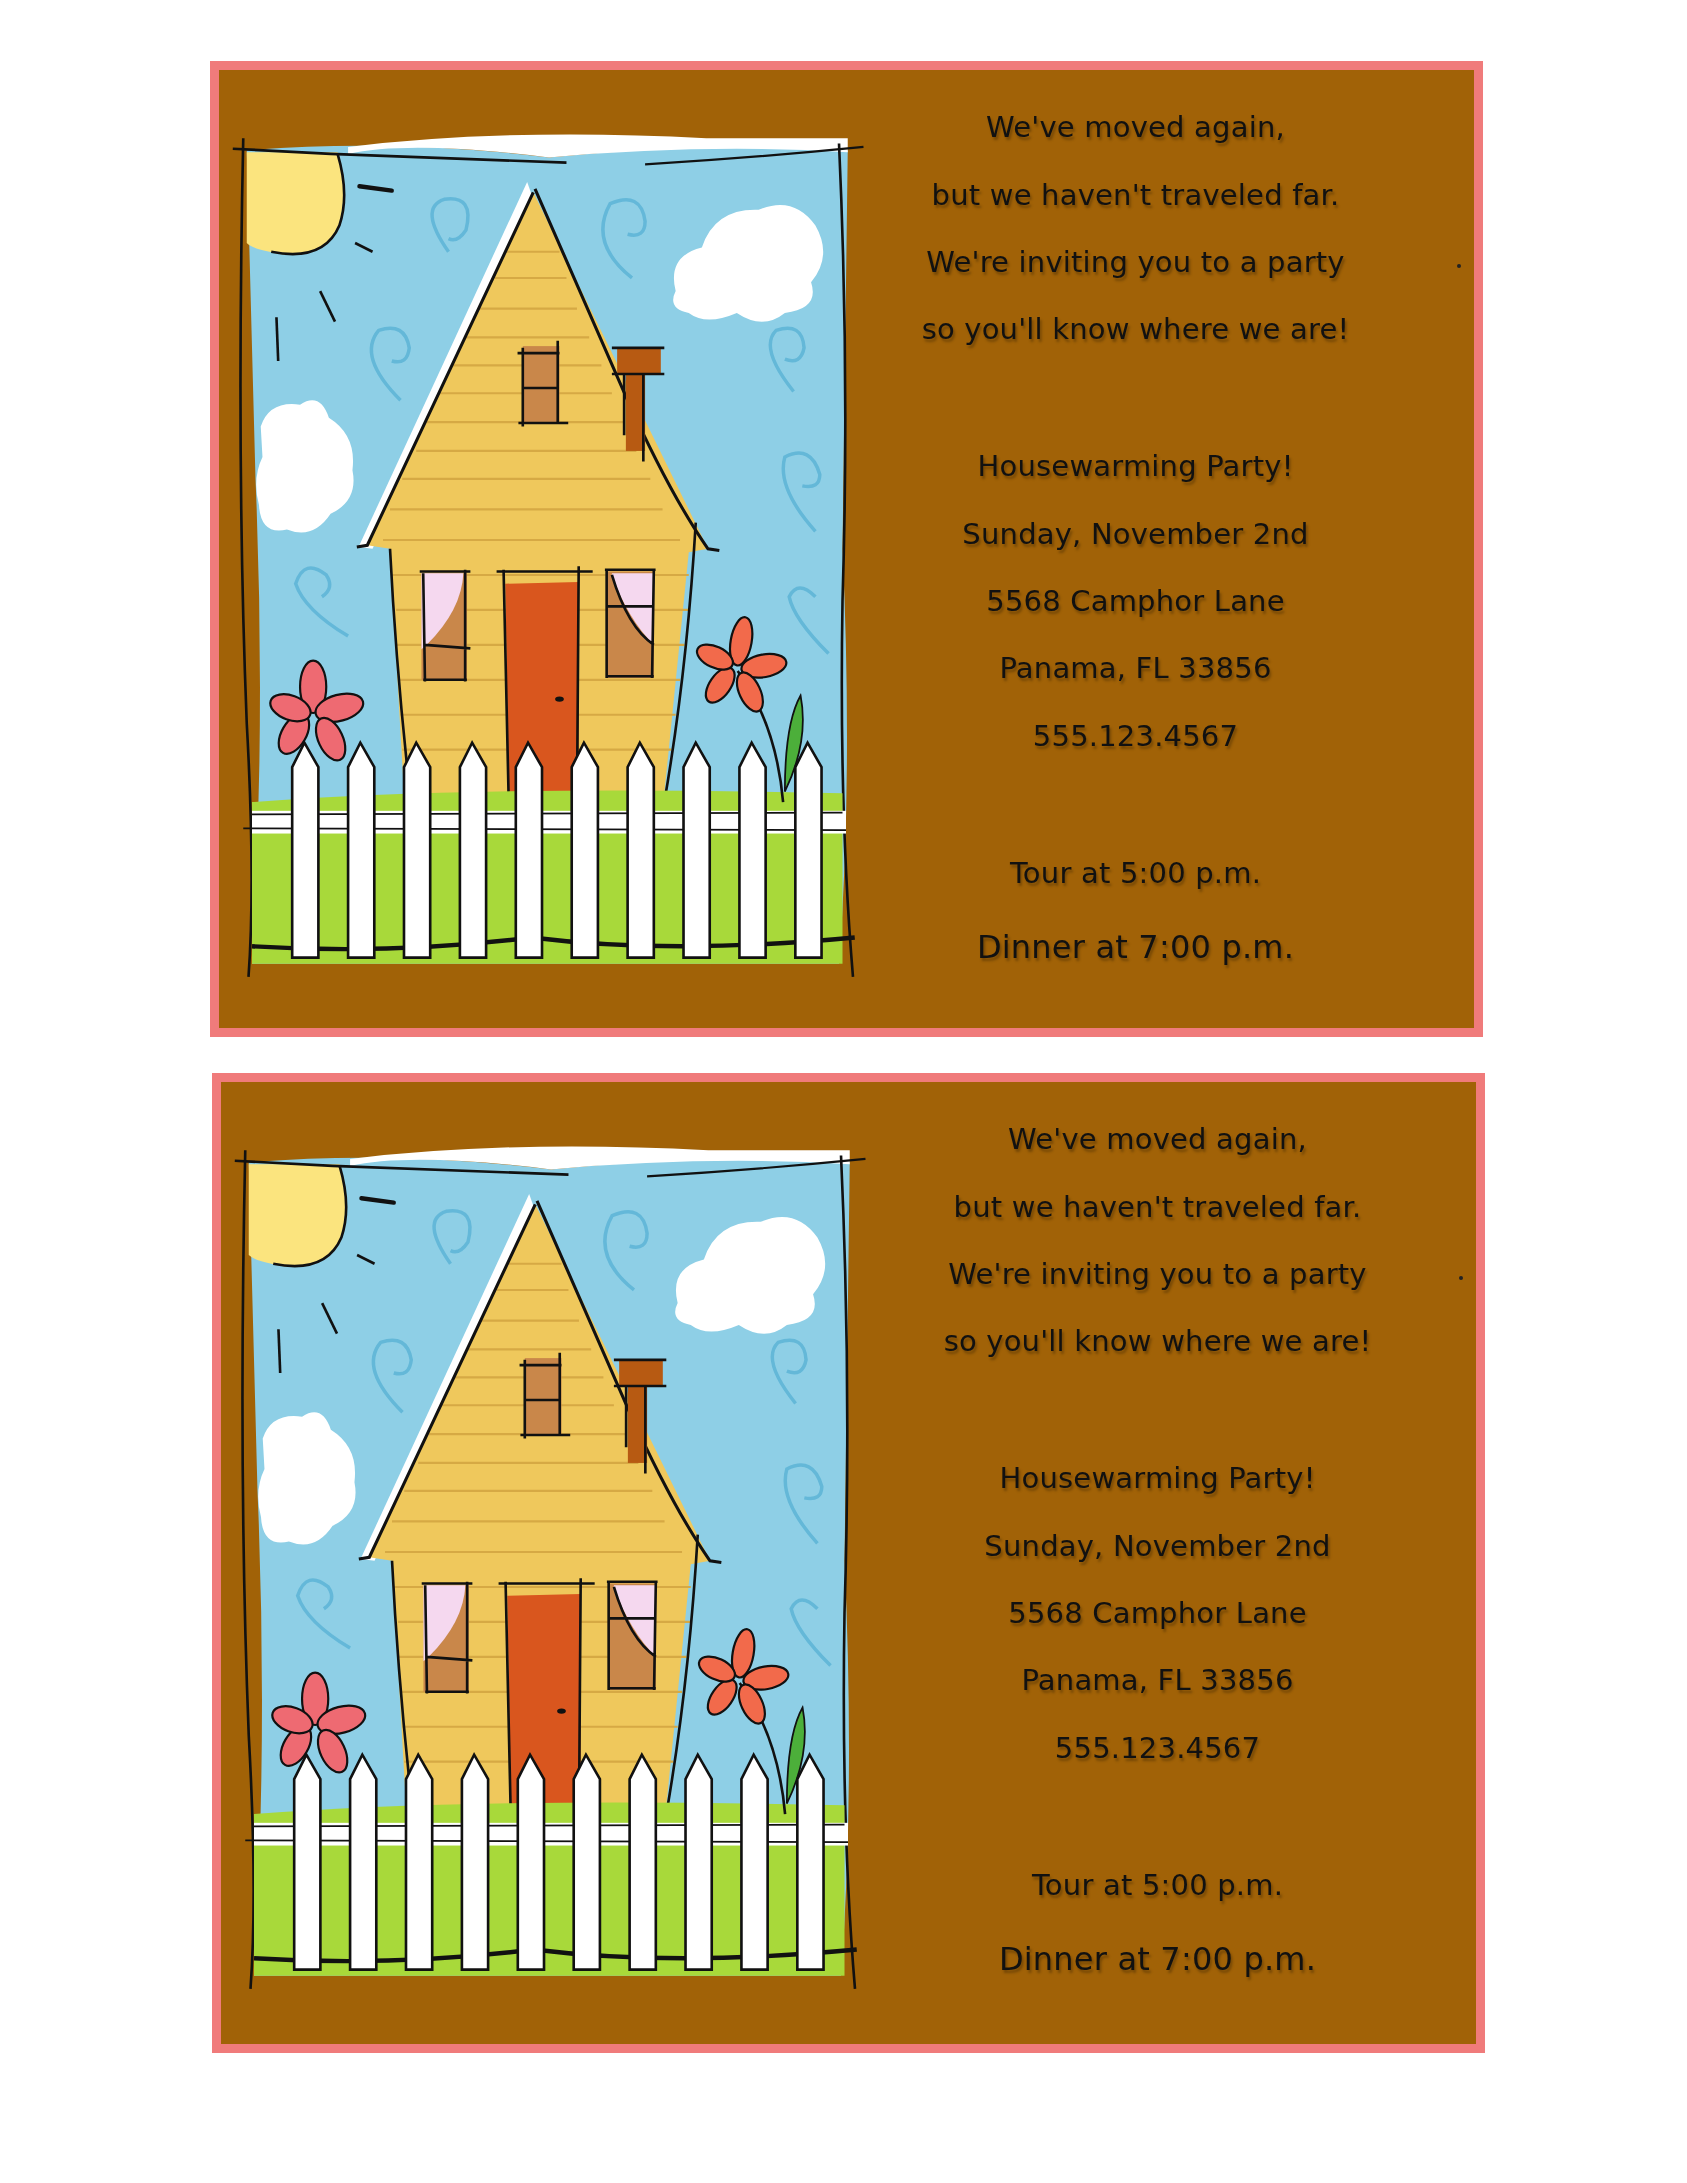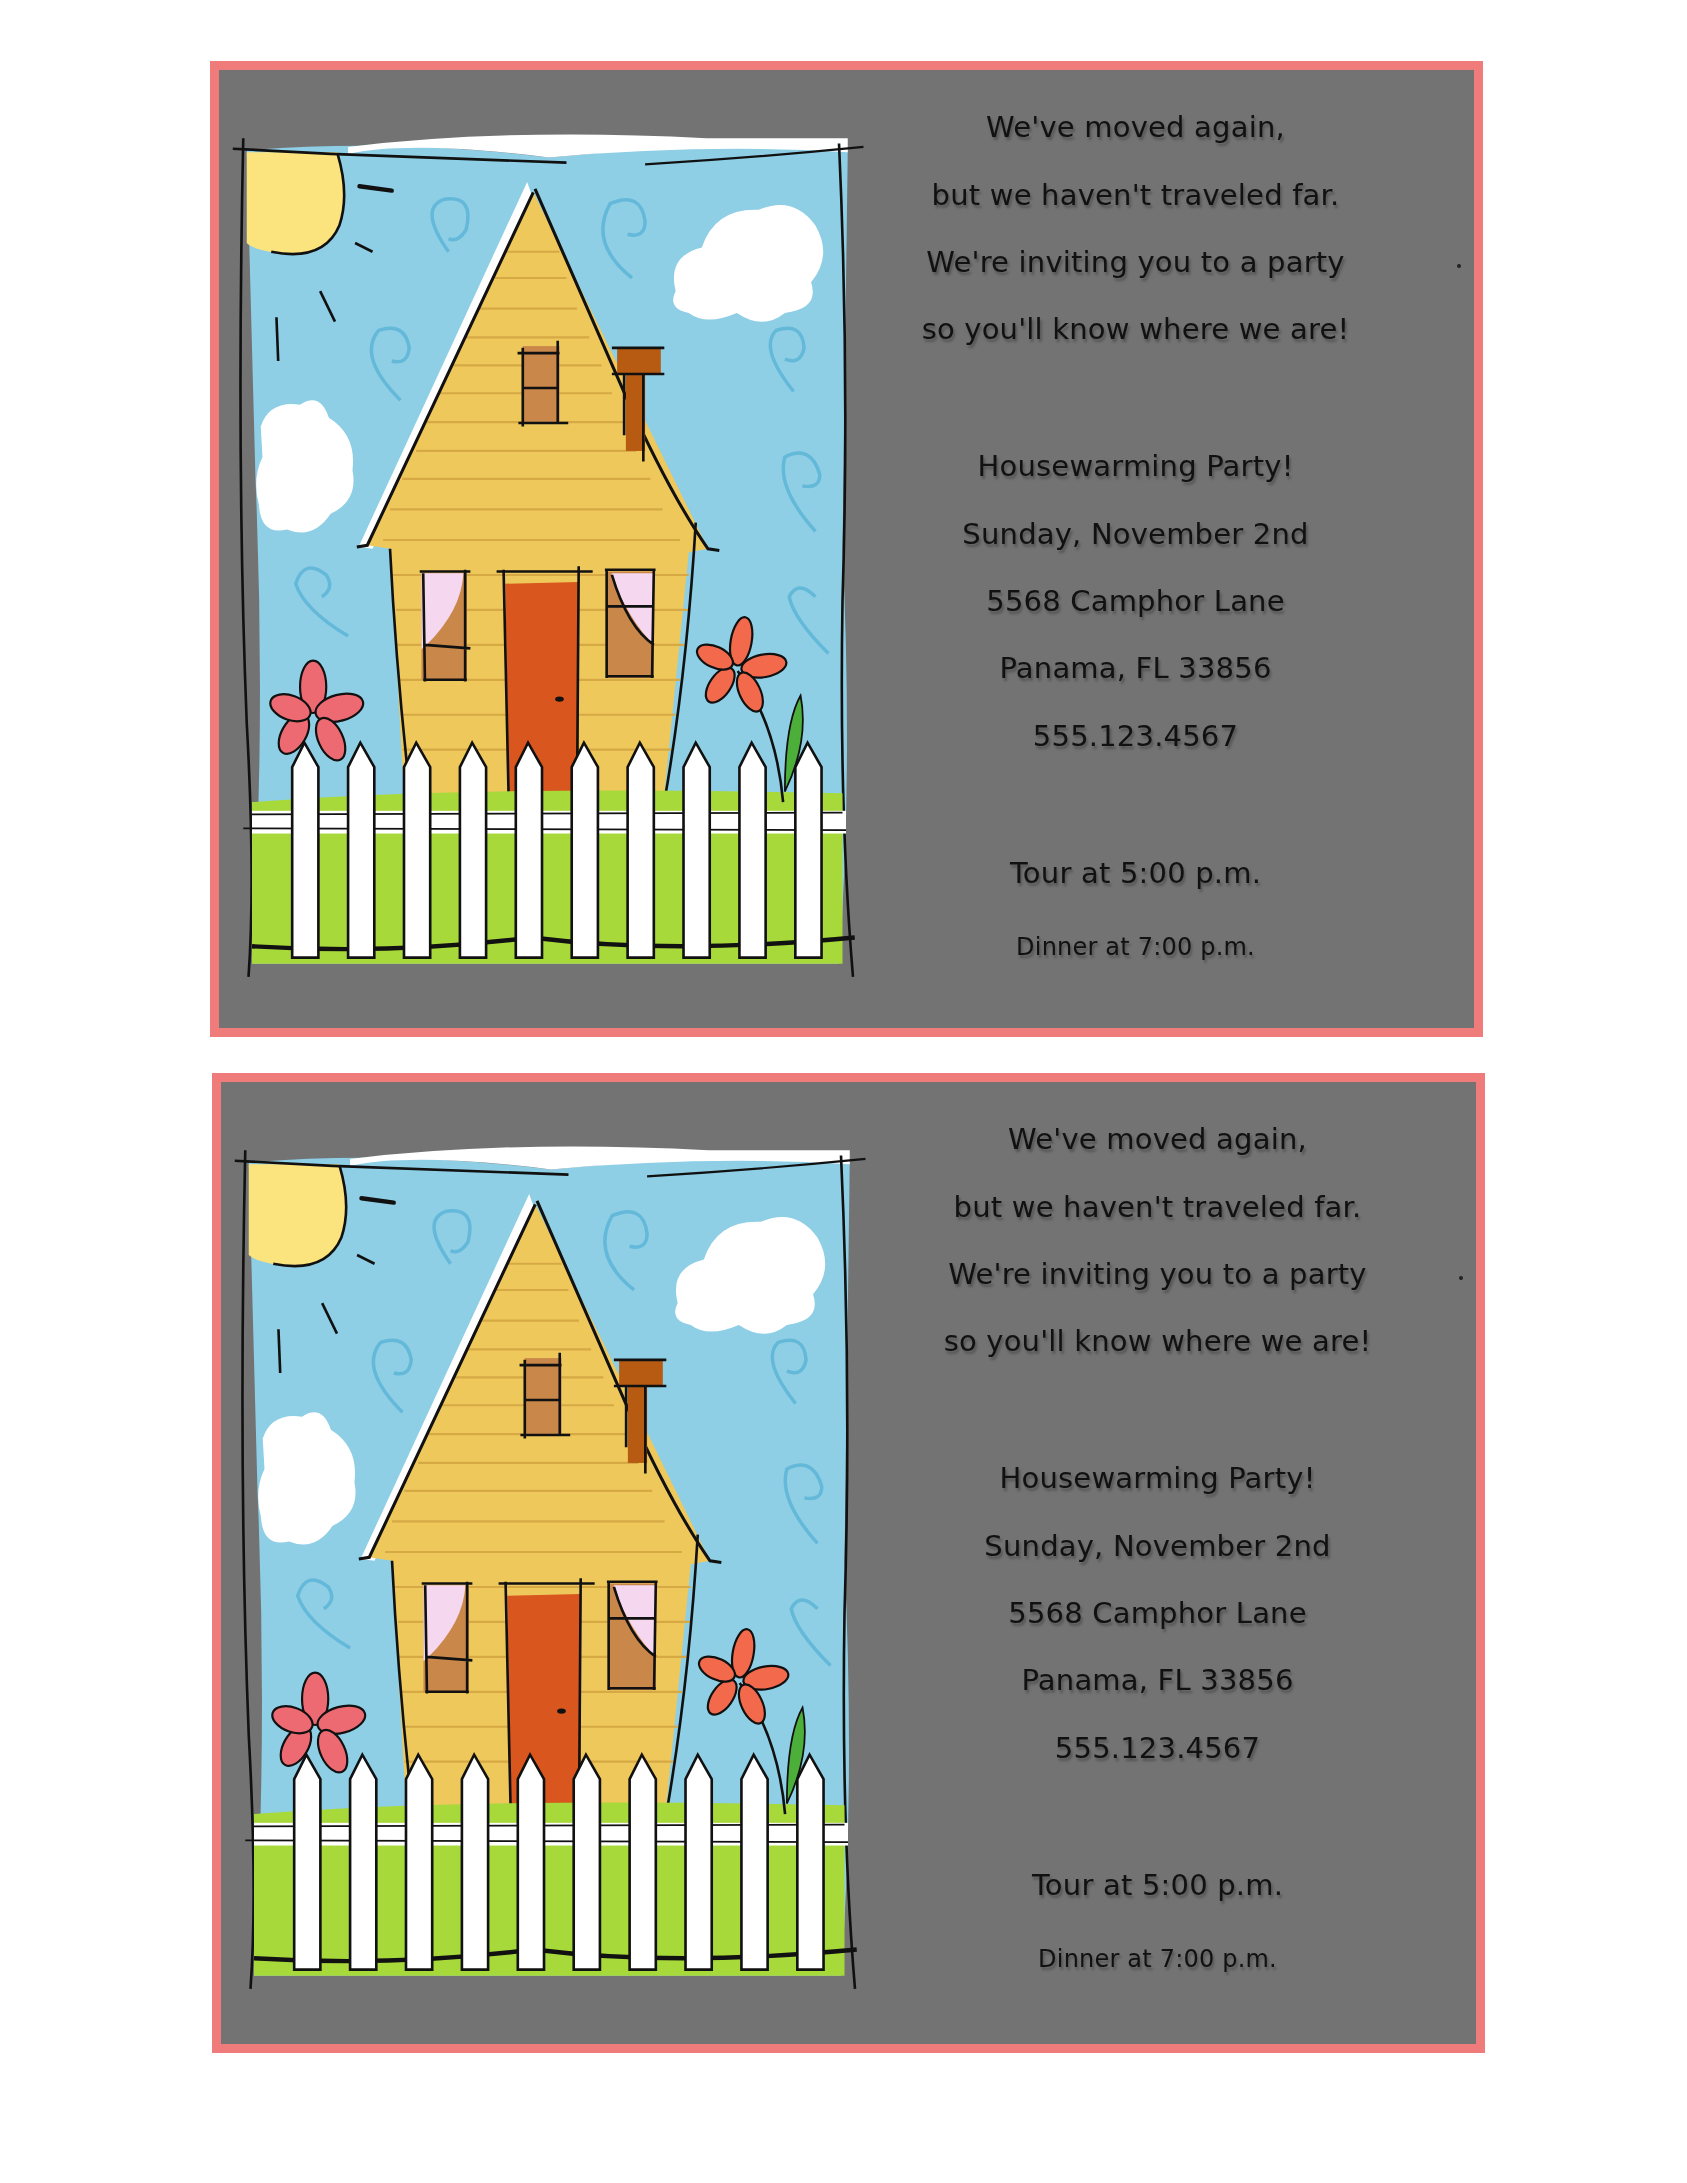--- a/index.html
+++ b/index.html
@@ -1,28 +1,28 @@
 <!DOCTYPE html>
 <html style="font-size:14px"><head>
 <meta charset="utf-8">
 <style>
   html, body { margin: 0; padding: 0; background: #ffffff; }
   body { width: 1687px; height: 2184px; position: relative; overflow: hidden;
          font-family: "DejaVu Sans", sans-serif; }
-  .card { position: absolute; box-sizing: border-box; border: 9.6px solid #F07B7B; background: #737373; }
+  .card { position: absolute; box-sizing: border-box; border: 9.6px solid #F07B7B; background: #a16207; }
   .card-1 { left: 210px; top: 61px; width: 1273px; height: 976px; }
   .card-2 { left: 212px; top: 1073px; width: 1273px; height: 980px; }
   .illus { position: absolute; left: -1.7px; top: 42px; width: 664px; height: 891px; }
   .text-col { position: absolute; top: 0; width: 611px; height: 100%; }
   .card-1 .text-col { left: 611px; }
   .card-2 .text-col { left: 631px; }
   .line { position: absolute; left: 0; width: 100%; text-align: center; color: #111;
           font-size: 29px; line-height: 35px; height: 35px; margin-top: -17.5px;
           text-shadow: 1.7px 2.6px 2.6px rgba(0,0,0,0.28); white-space: nowrap; letter-spacing: 0.2px; }
-  .line.big { font-size: 24px; line-height: 44px; height: 44px; margin-top: -22px; }
+  .line.big { font-size: 32px; line-height: 44px; height: 44px; margin-top: -22px; }
   .stray-dot { position: absolute; width: 4.4px; height: 4.4px; border-radius: 50%; background: #222; }
   .card-1 .stray-dot { left: 1238px; top: 194px; }
   .card-2 .stray-dot { left: 1238px; top: 194px; }
 </style>
 </head>
 <body>
 
 <svg width="0" height="0" style="position:absolute" aria-hidden="true">
   <defs>
     <symbol id="house-illus" viewBox="0 0 760 1020">

